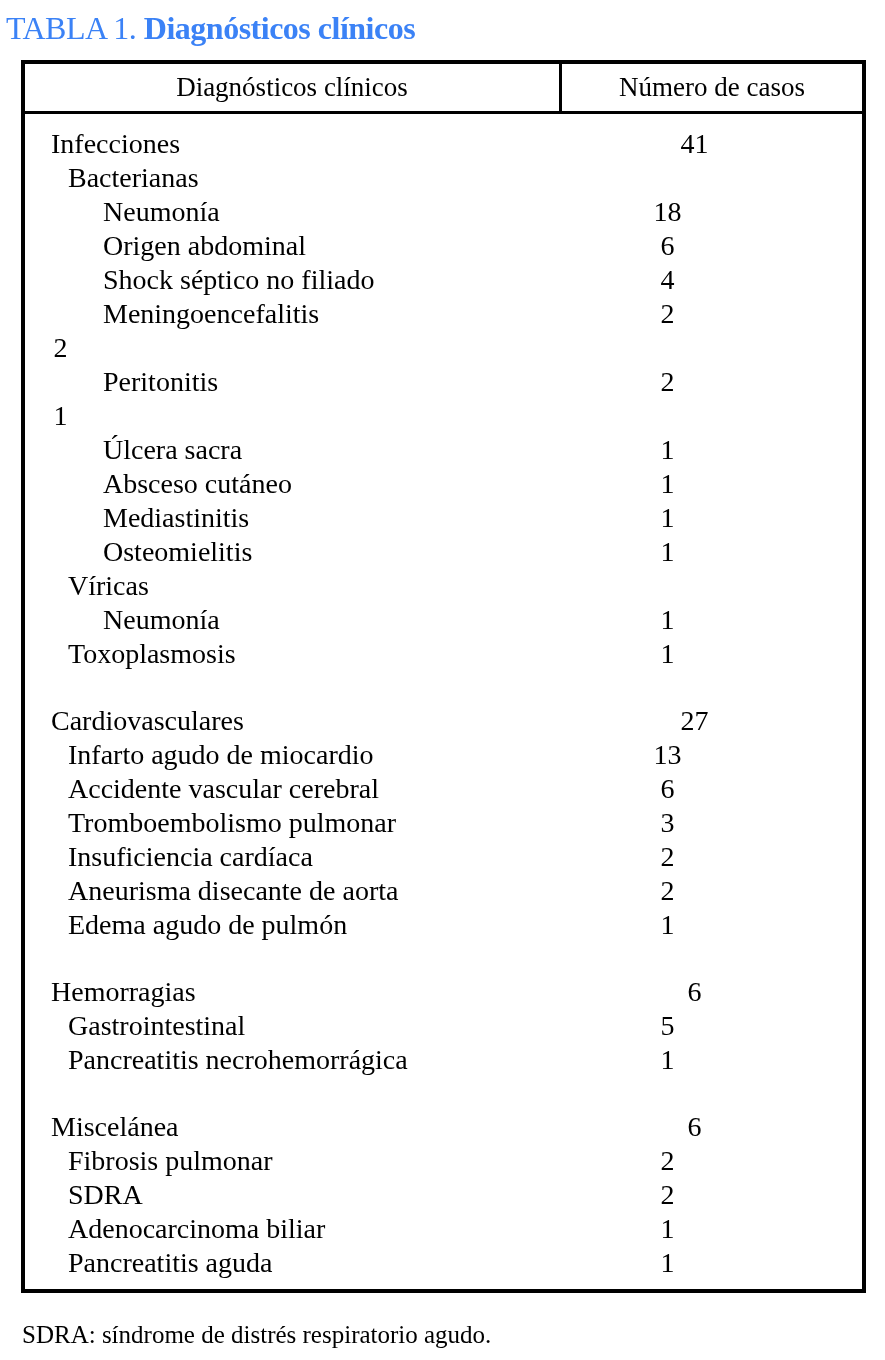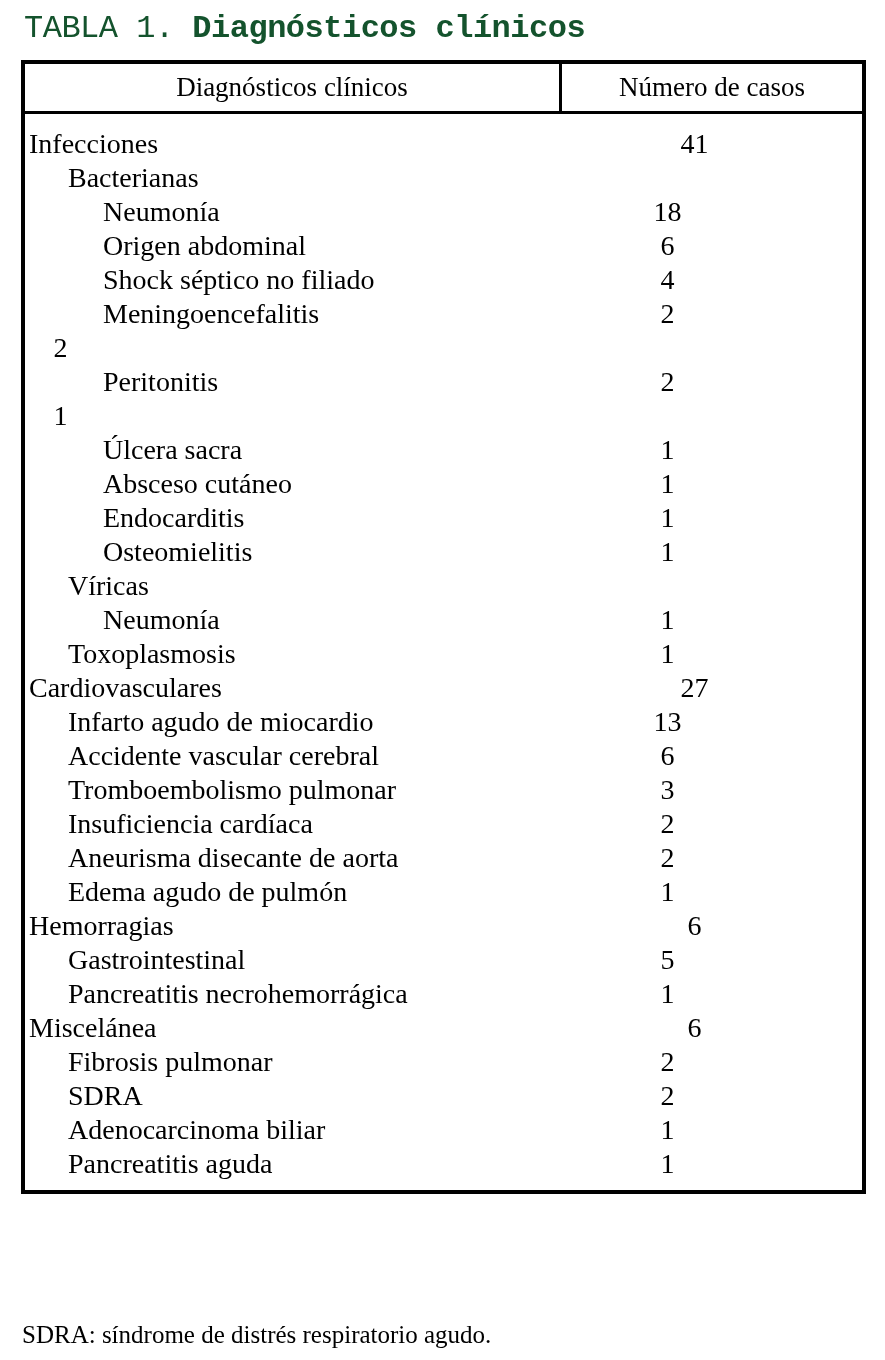--- a/index.html
+++ b/index.html
@@ -5,26 +5,26 @@
   * { margin: 0; padding: 0; box-sizing: border-box; }
   html, body { background: #ffffff; }
   body {
     width: 885px; height: 1360px;
     position: relative;
     font-family: "Liberation Serif", serif;
     color: #000000;
   }
   .page-title {
     position: absolute;
-    left: 24px; top: 10px;
-    font-family: Liberation Mono, monospace;
+    left: 6px; top: 10px;
+    font-family: Liberation Serif, serif;
     font-size: 32px;
     letter-spacing: -0.5px;
     white-space: nowrap;
-    color: #14532d;
+    color: #3b82f6;
   }
   .page-title .title-prefix { font-weight: 400; }
   .page-title .title-emphasis { font-weight: 700; }
 
   .diag-table {
     position: absolute;
     left: 21px; top: 60px;
     width: 845px;
     border: 4px solid #000;
     background: #fff;
@@ -43,29 +43,29 @@
   .th-left {
     width: 537px;
     border-right: 3px solid #000;
   }
   .th-right { flex: 1; }
 
   .tbody {
     padding: 13px 0 9px 0;
     font-size: 28px;
   }
-  .section + .section { }
+  .section + .section { margin-top: 33px; }
   .row {
     display: flex;
     height: 34px;
     line-height: 34px;
     white-space: nowrap;
   }
   .label { flex: 1; overflow: hidden; }
-  .indent-0 { padding-left: 4px; }
+  .indent-0 { padding-left: 26px; }
   .indent-1 { padding-left: 43px; font-family: Liberation Serif, serif; }
   .indent-2 { padding-left: 78px; }
   .value {
     width: 230px;
     text-align: center;
   }
   .value.total { padding-right: 105px; }
   .value.item  { padding-right: 159px; }
   .value.none  { padding-right: 159px; }
 
@@ -127,21 +127,21 @@
         </div>
         <div class="row">
           <span class="label indent-2">Úlcera sacra</span>
           <span class="value item">1</span>
         </div>
         <div class="row">
           <span class="label indent-2">Absceso cutáneo</span>
           <span class="value item">1</span>
         </div>
         <div class="row">
-          <span class="label indent-2">Endocarditis</span>
+          <span class="label indent-2">Mediastinitis</span>
           <span class="value item">1</span>
         </div>
         <div class="row">
           <span class="label indent-2">Osteomielitis</span>
           <span class="value item">1</span>
         </div>
         <div class="row">
           <span class="label indent-1">Víricas</span>
           <span class="value none"></span>
         </div>

